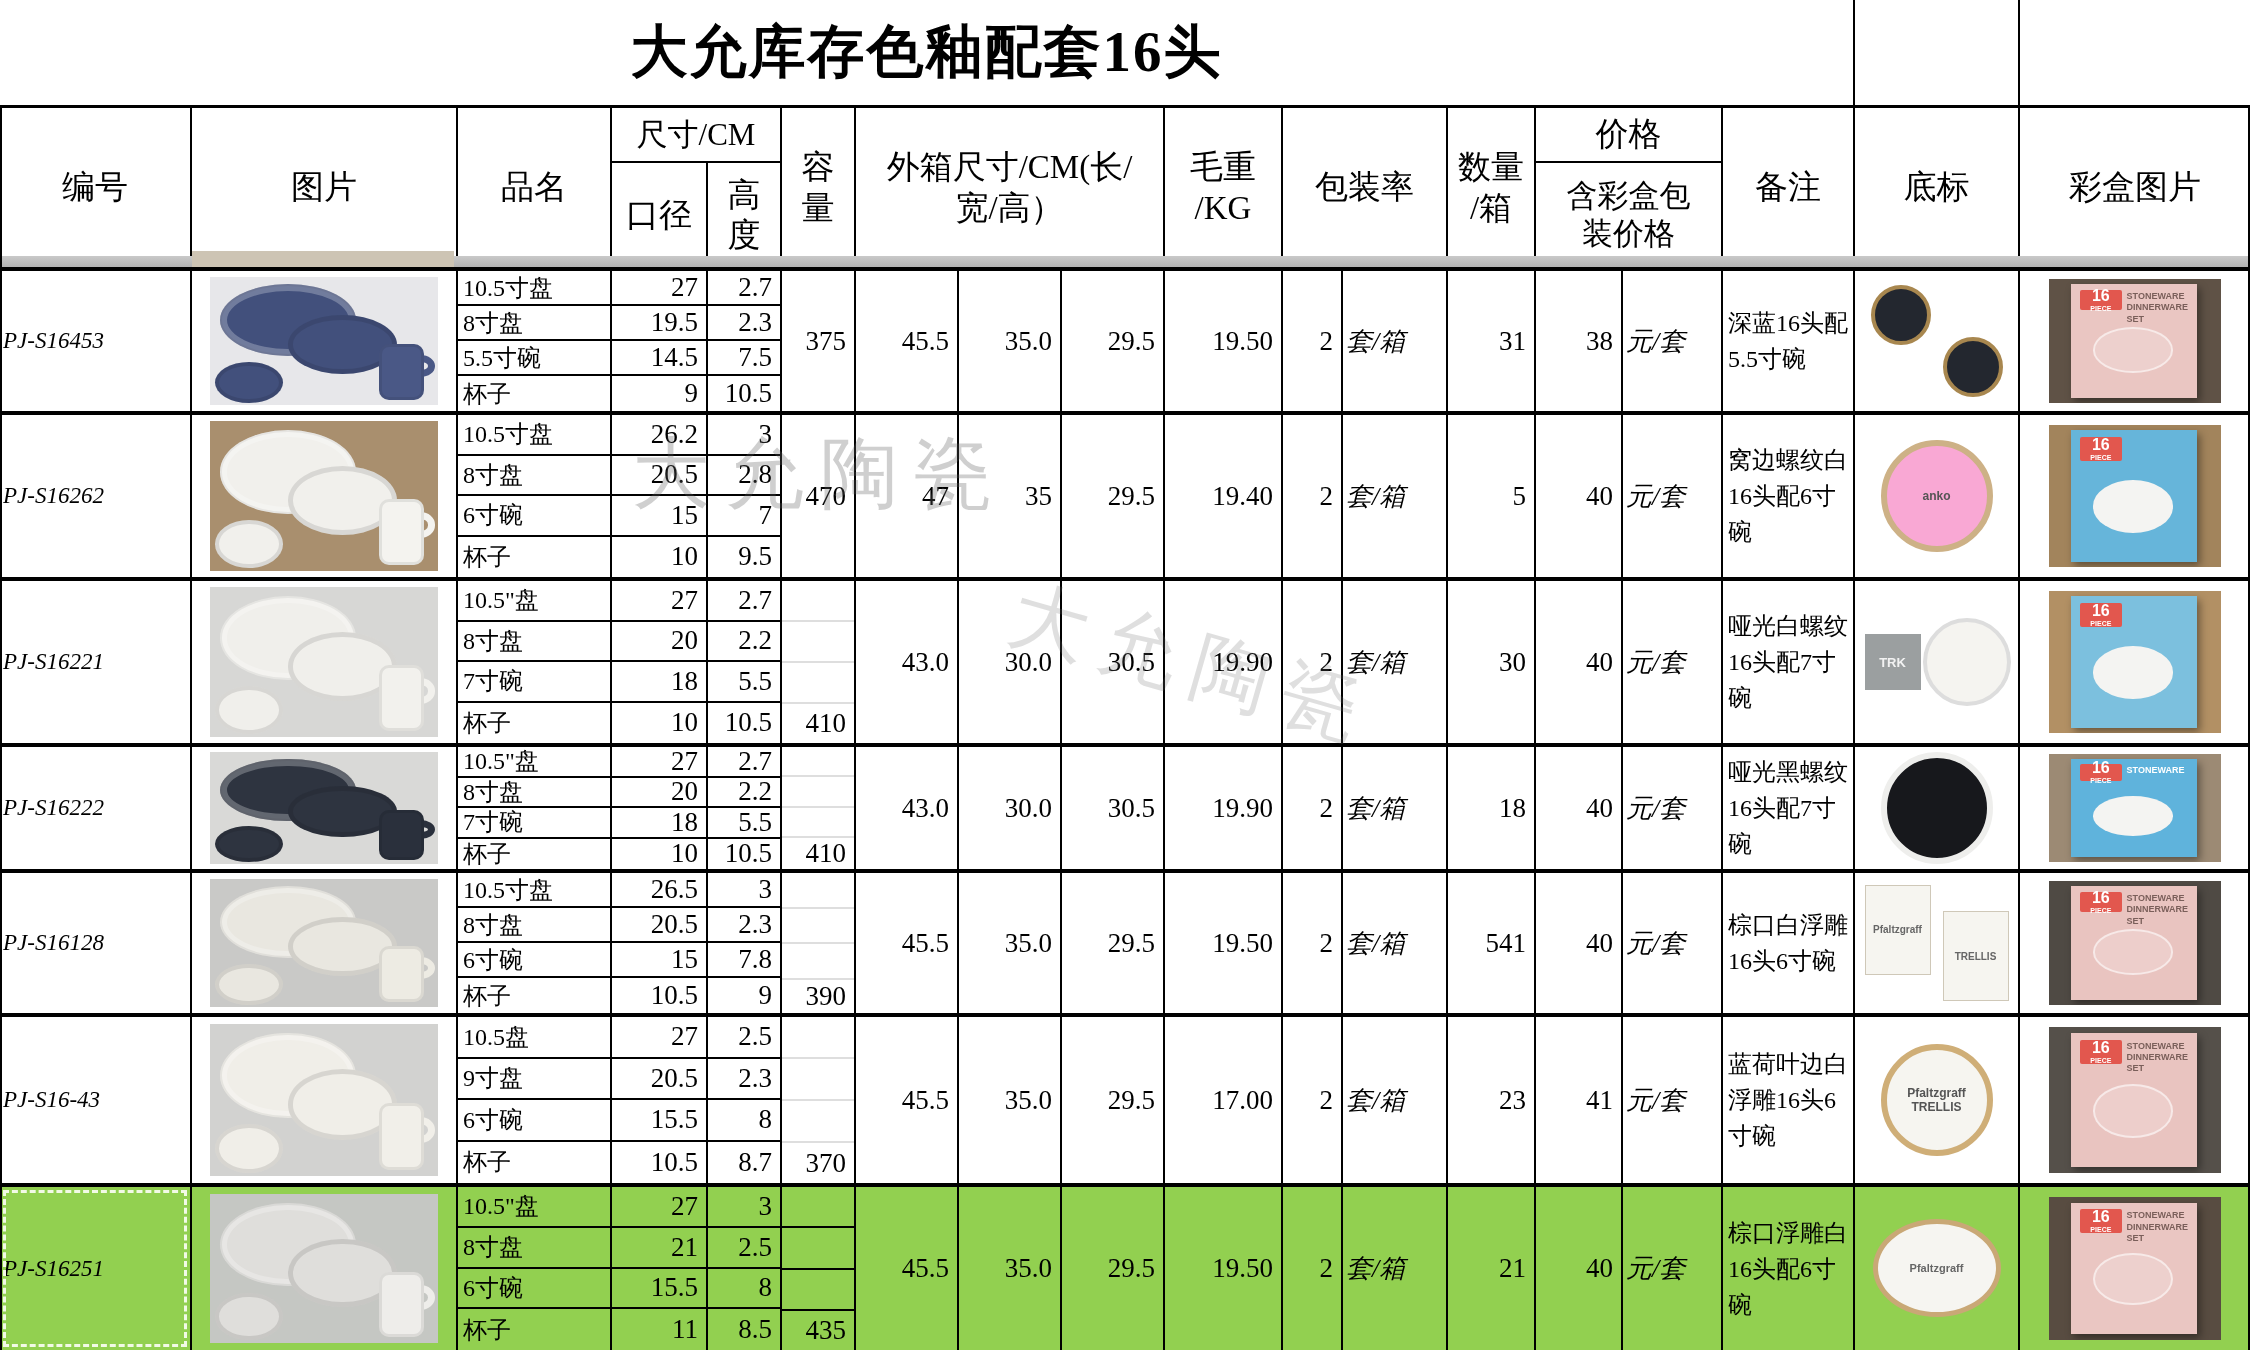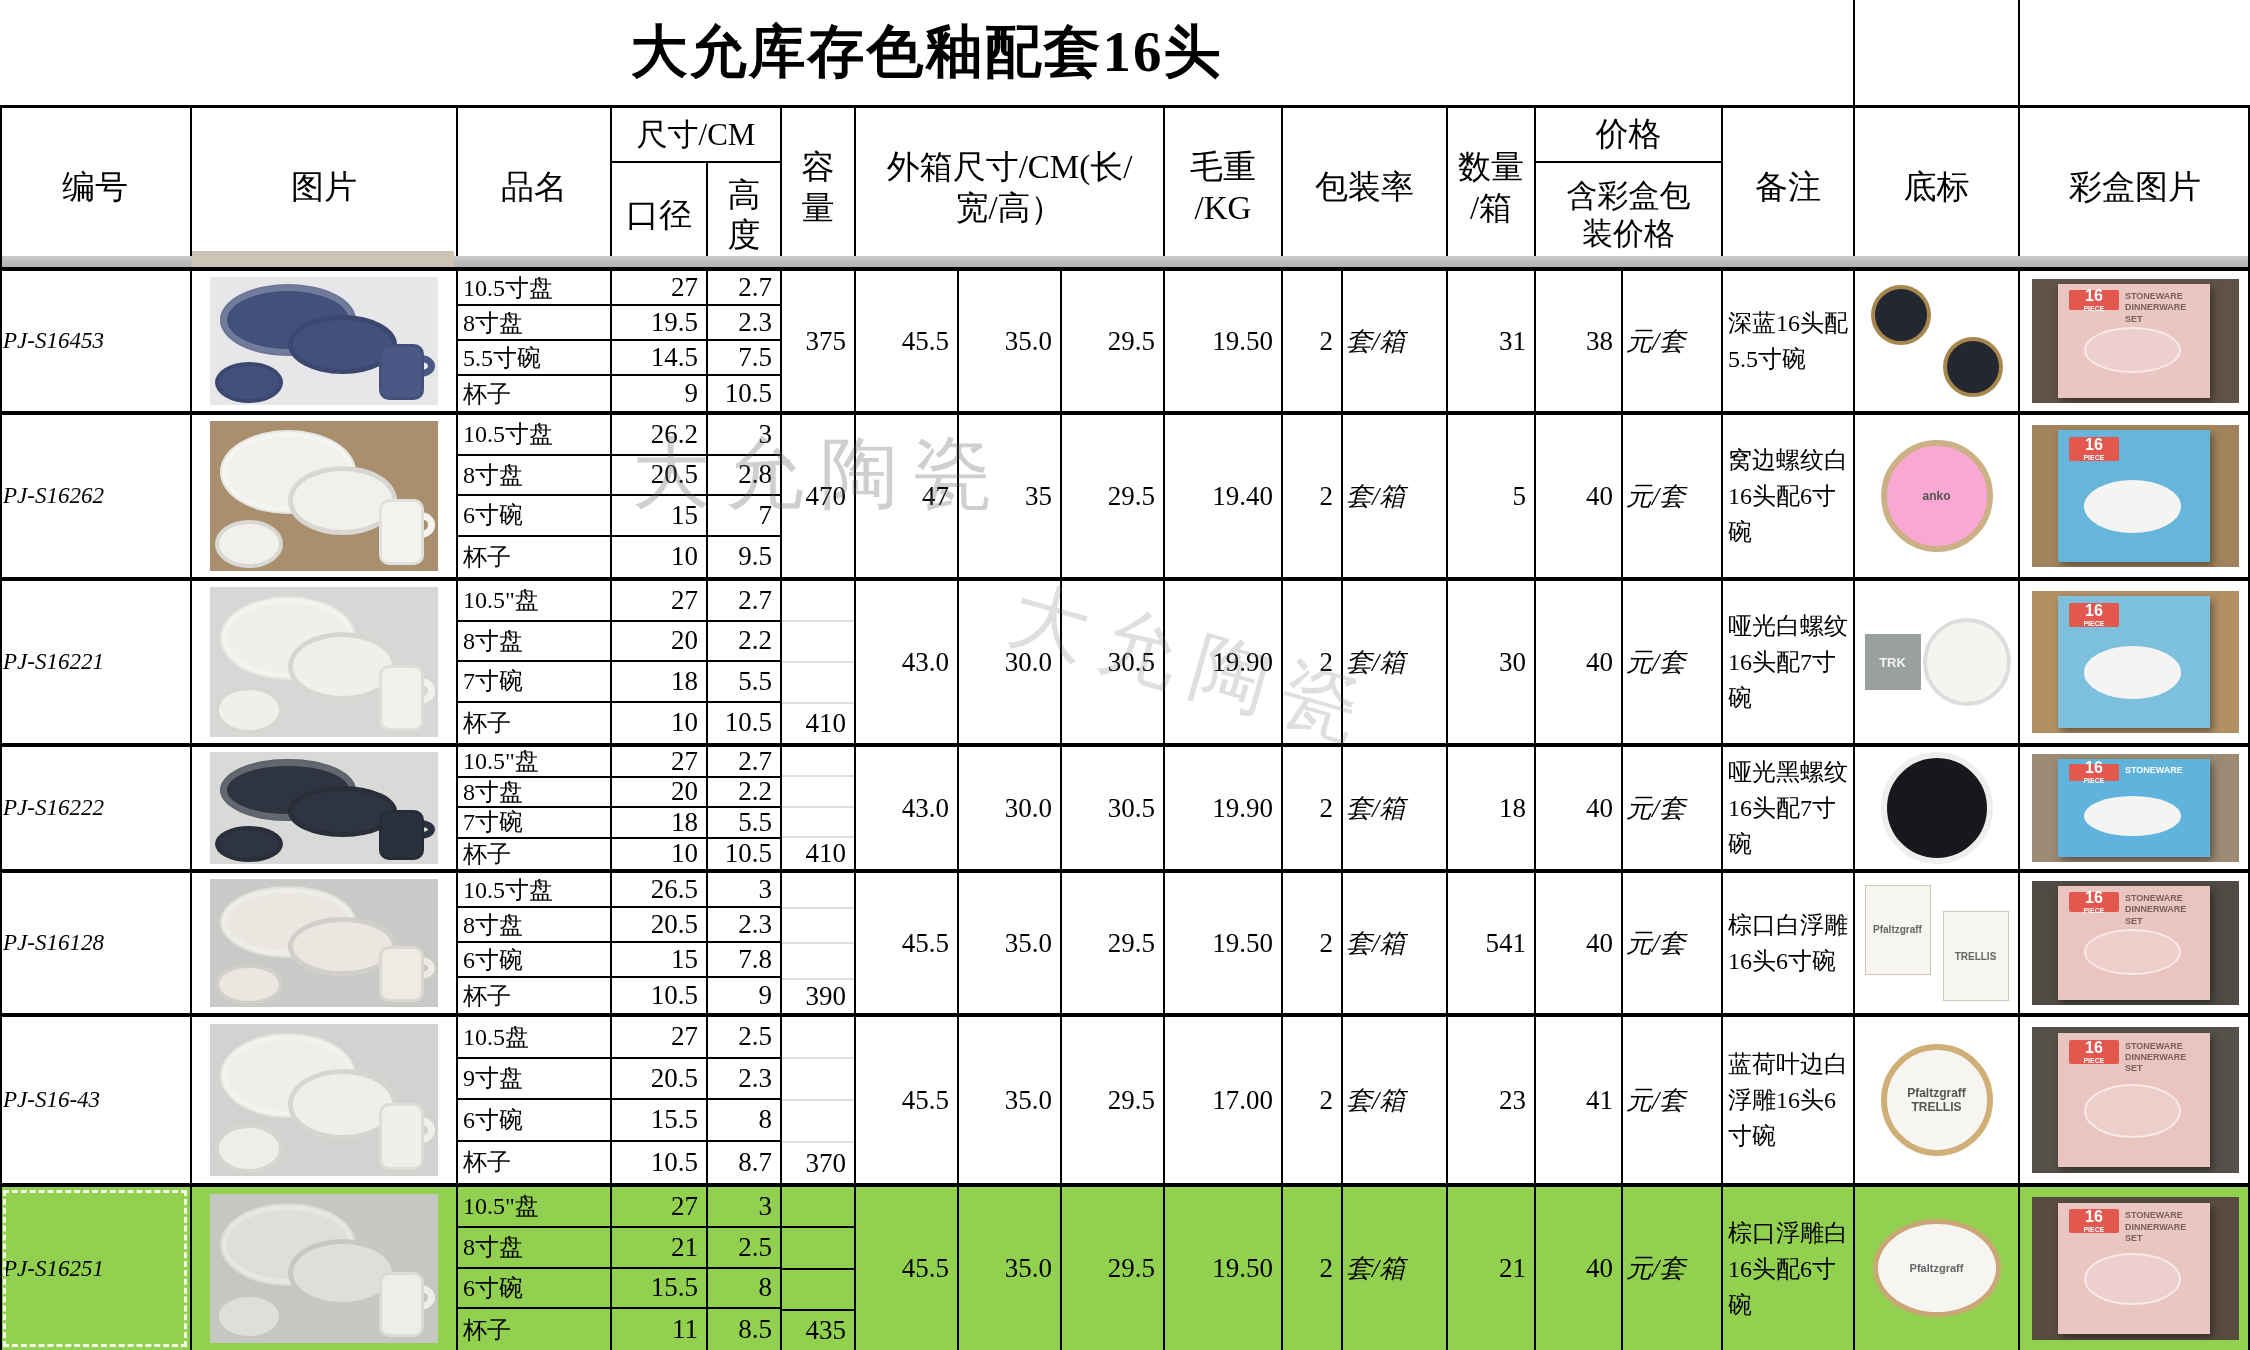--- a/index.html
+++ b/index.html
@@ -60,21 +60,21 @@
         display:flex;align-items:center;justify-content:center;text-align:center;
         font:600 11px "Liberation Sans",sans-serif;color:#666;border-style:solid;border-width:5px;box-sizing:border-box;}
   .msq{position:absolute;left:4px;top:50%;transform:translateY(-50%);width:56px;height:56px;display:flex;align-items:center;justify-content:center;
        font:700 13px "Liberation Sans",sans-serif;color:#f2f2f2;}
   .mcsm{position:absolute;right:2px;top:50%;transform:translateY(-50%);width:88px;height:88px;border-radius:50%;box-sizing:border-box;border-style:solid;border-width:4px;}
   .mcard{position:absolute;width:64px;height:88px;display:flex;flex-direction:column;align-items:center;justify-content:center;
          font:600 10px "Liberation Sans",sans-serif;color:#666;text-align:center;border:1px solid #cfc8b8;line-height:1.3;}
   .mcard1{left:4px;top:2px;}
   .mcard2{right:4px;bottom:2px;}
   
-  .boxwrap{position:relative;width:207px;height:88%;margin:auto;overflow:hidden;text-decoration:underline;}
+  .boxwrap{position:relative;width:172px;height:88%;margin:auto;overflow:hidden;text-decoration:underline;}
   .carton{position:absolute;left:13%;top:4%;width:73%;height:92%;box-shadow:3px 4px 8px rgba(0,0,0,.4);}
   .badge{position:absolute;left:7%;top:5%;width:33%;height:18%;display:flex;flex-direction:column;align-items:center;justify-content:center;
          color:#fff;font:700 16px "Liberation Sans",sans-serif;border-radius:2px;line-height:1;}
   .badge .bsub{font-size:7px;font-weight:600;margin-top:1px;}
   .blabel{position:absolute;left:44%;top:6%;right:4%;font:700 9px "Liberation Sans",sans-serif;line-height:1.25;}
   .bplate{position:absolute;left:17%;top:38%;width:64%;height:40%;border-radius:50%;}
   .bplate.solid{background:#f4f4f2;}
   .bplate.faint{background:rgba(255,255,255,.18);border:2px solid rgba(255,255,255,.55);box-sizing:border-box;}
 </style>
 </head>

